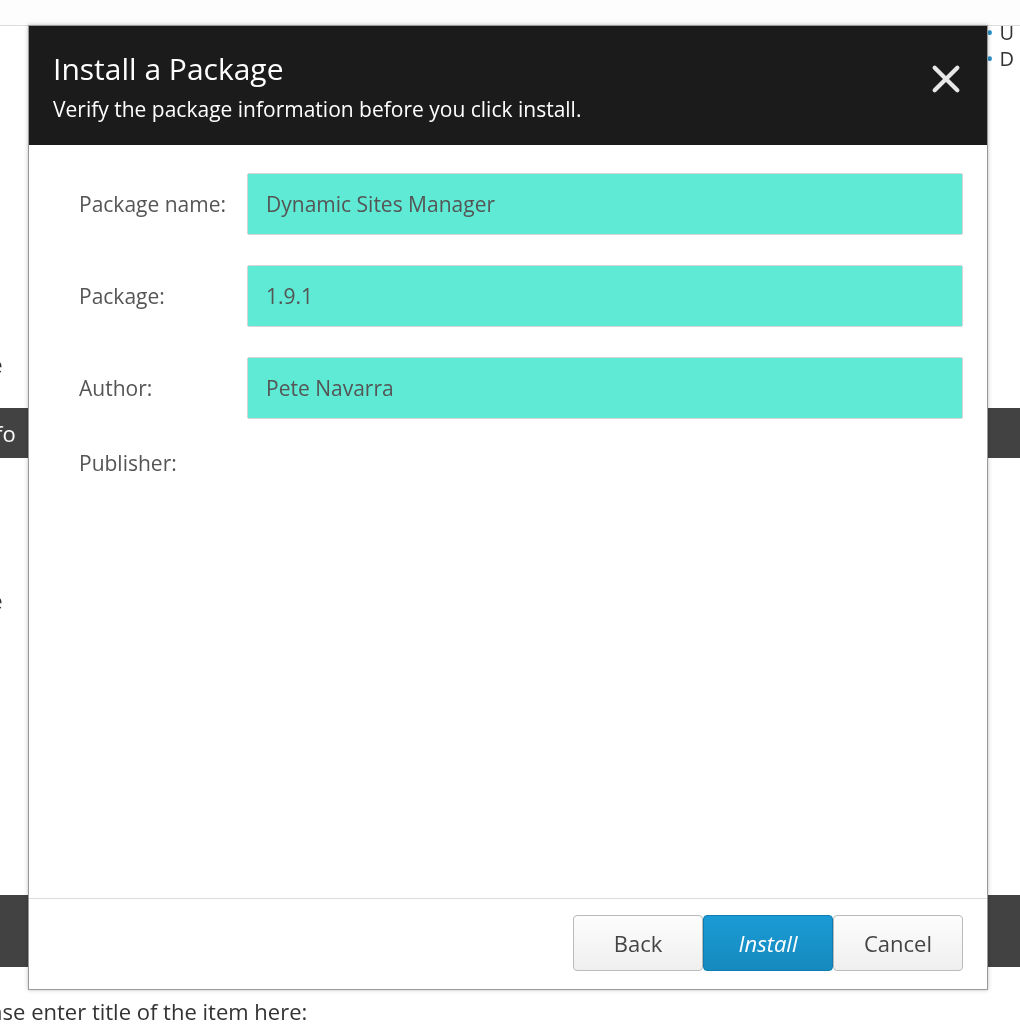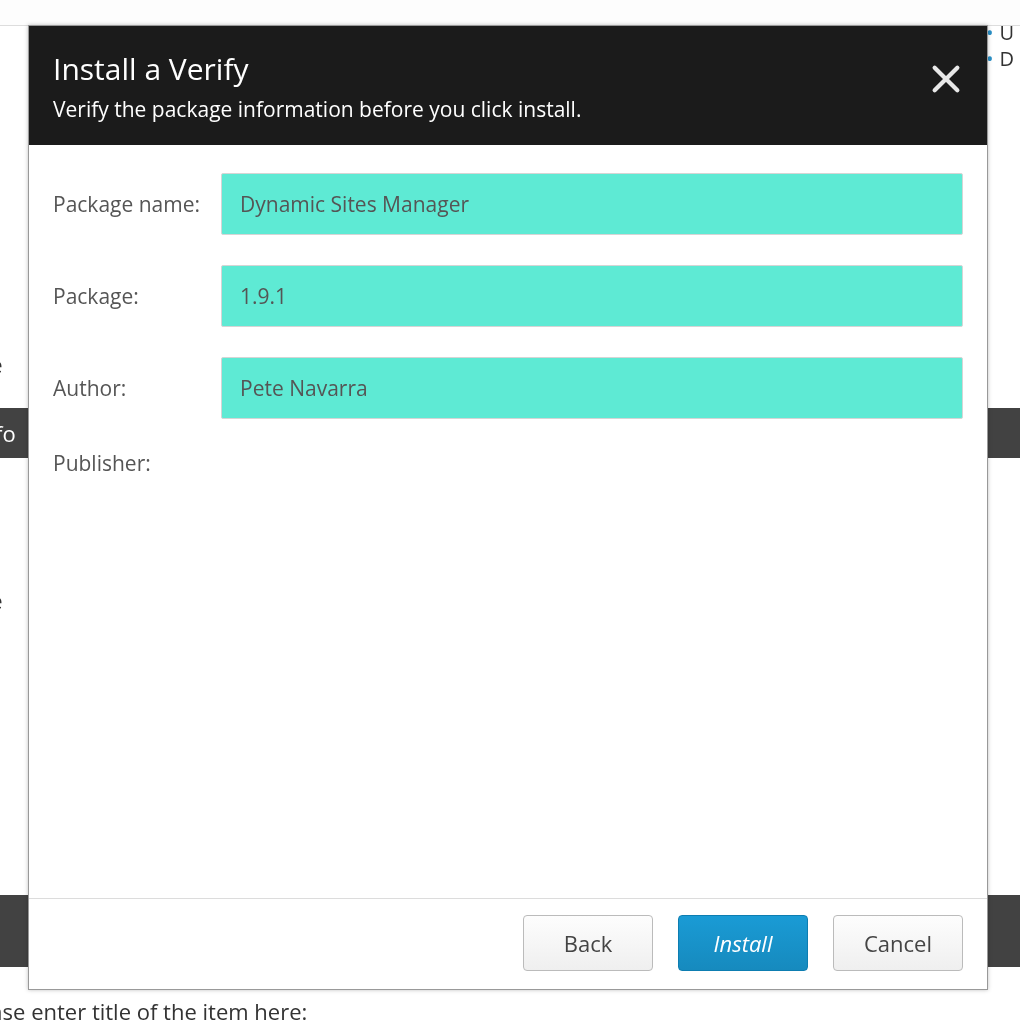--- a/index.html
+++ b/index.html
@@ -102,20 +102,21 @@
 
   .modal-body {
     flex: 1;
     padding: 28px 24px 10px 24px;
     overflow: auto;
   }
   .field-row {
     display: flex;
     align-items: center;
     margin-bottom: 30px;
+    margin-left: 26px;
   }
   .field-label {
     width: 168px;
     font-size: 21px;
     color: #555;
   }
   .field-value {
     flex: 1;
     background: #5eead4;
     border: 1px solid #d5d5d5;
@@ -123,21 +124,21 @@
     padding: 16px 18px;
     font-size: 21px;
     color: #555;
   }
 
   .modal-footer {
     border-top: 1px solid #dcdcdc;
     padding: 16px 24px 18px 24px;
     display: flex;
     justify-content: flex-end;
-    gap: 25px;
+    gap: 0;
   }
   .btn {
     min-width: 130px;
     padding: 12px 22px;
     font-size: 22px;
     border-radius: 4px;
     cursor: pointer;
     text-align: center;
     border: 1px solid #bbb;
     background: linear-gradient(#fdfdfd,#efefef);
@@ -165,21 +166,21 @@
       <span>fo</span>
     </div>
   <div class="leftfrag row-m">me</div>
 
   <div class="bar-bot"></div>
   <div class="entertitle">ease enter title of the item here:</div>
 </div>
 
 <div class="modal">
   <div class="modal-header">
-    <div class="modal-title">Install a Verify</div>
+    <div class="modal-title">Install a Package</div>
     <div class="modal-subtitle">Verify the package information before you click install.</div>
     <div class="close-x">
       <svg viewBox="0 0 24 24">
           <path d="M4 4 L20 20 M20 4 L4 20" stroke="#e8e8e8" stroke-width="3" stroke-linecap="round" fill="none"></path>
         </svg>
     </div>
   </div>
 
   <div class="modal-body">
     <div class="field-row">

